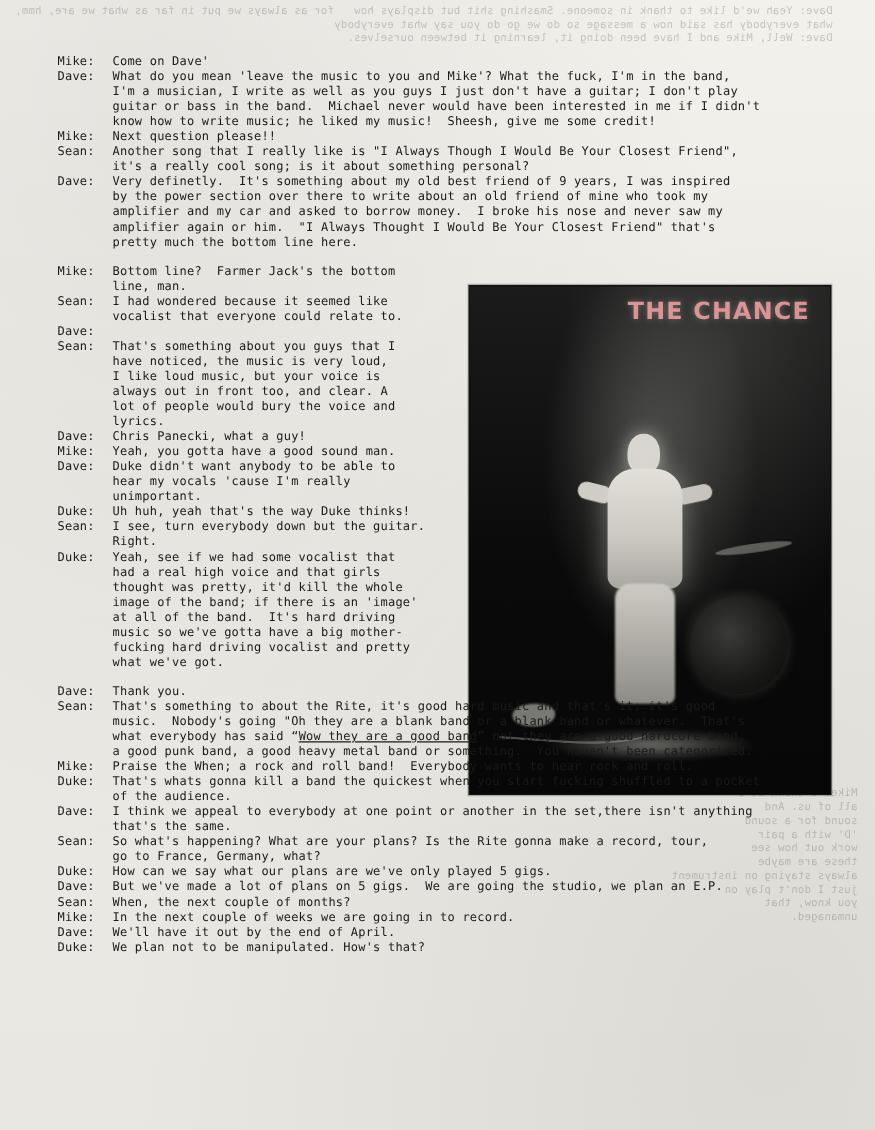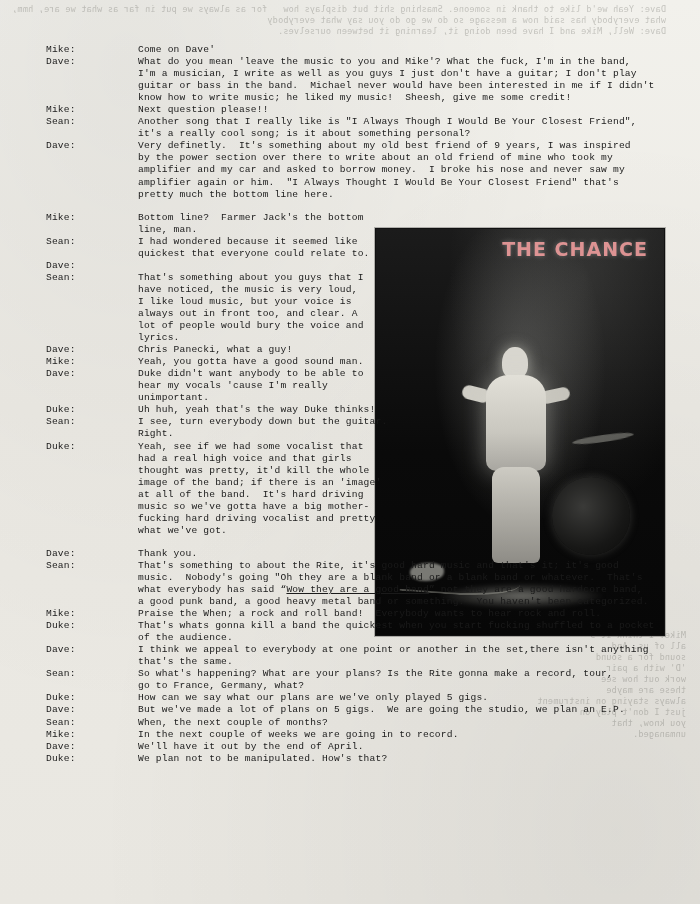--- a/index.html
+++ b/index.html
@@ -62,33 +62,31 @@
     font-size: 9.6px;
     line-height: 12.05px;
     color: #1a1a1a;
     letter-spacing: 0.18px;
   }
 
   .line {
     display: flex;
     align-items: flex-start;
     white-space: pre-wrap;
-    font-family: Liberation Mono, monospace;
   }
   .line + .line { margin-top: 0; }
 
   .spk {
     flex: 0 0 auto;
     width: 44px;
     white-space: pre;
   }
   .txt {
     flex: 1 1 auto;
     white-space: pre-wrap;
-    margin-left: 48px;
   }
   .gap { height: 11px; }
 
   
   .narrow .txt { max-width: 300px; }
 
   .underline { text-decoration: underline; text-align: center; }
 
   
   .photo {
@@ -285,21 +283,21 @@
 it's a really cool song; is it about something personal?</span></div>
         <div class="line"><span class="spk">Dave:</span><span class="txt">Very definetly.  It's something about my old best friend of 9 years, I was inspired
 by the power section over there to write about an old friend of mine who took my
 amplifier and my car and asked to borrow money.  I broke his nose and never saw my
 amplifier again or him.  "I Always Thought I Would Be Your Closest Friend" that's
 pretty much the bottom line here.</span></div>
         <div class="gap"></div>
         <div class="line narrow"><span class="spk">Mike:</span><span class="txt">Bottom line?  Farmer Jack's the bottom
 line, man.</span></div>
         <div class="line narrow"><span class="spk">Sean:</span><span class="txt">I had wondered because it seemed like
-quickest that everyone could relate to.</span></div>
+vocalist that everyone could relate to.</span></div>
         <div class="line narrow"><span class="spk">Dave:</span></div>
         <div class="line narrow"><span class="spk">Sean:</span><span class="txt">That's something about you guys that I
 have noticed, the music is very loud,
 I like loud music, but your voice is
 always out in front too, and clear. A
 lot of people would bury the voice and
 lyrics.</span></div>
         <div class="line narrow"><span class="spk">Dave:</span><span class="txt">Chris Panecki, what a guy!</span></div>
         <div class="line narrow"><span class="spk">Mike:</span><span class="txt">Yeah, you gotta have a good sound man.</span></div>
         <div class="line narrow"><span class="spk">Dave:</span><span class="txt">Duke didn't want anybody to be able to

